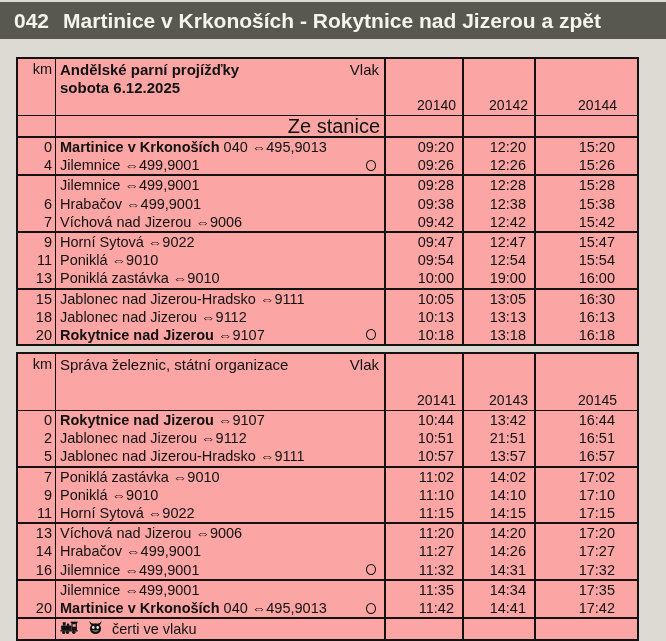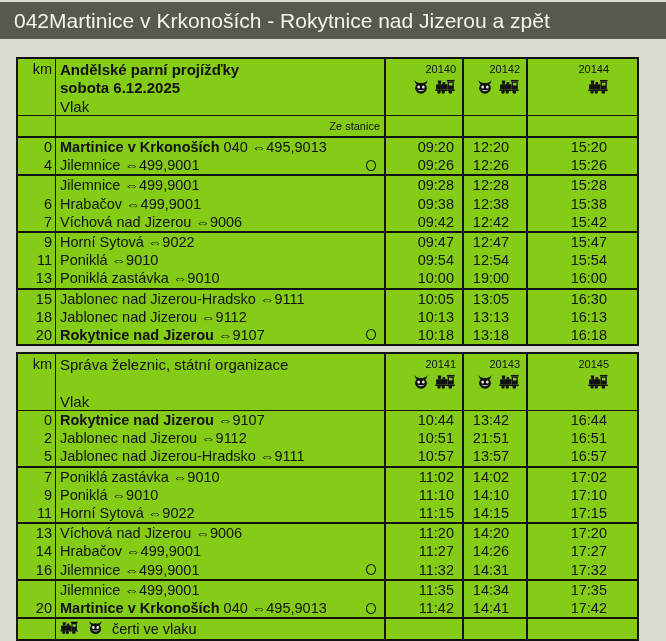--- a/index.html
+++ b/index.html
@@ -1,45 +1,45 @@
 <!DOCTYPE html>
 <html><head>
 <meta charset="utf-8">
 <style>
   html,body{margin:0;padding:0;}
   .page{position:relative;width:666px;height:641px;background:#dcdad2;overflow:hidden;
         font-family:"Liberation Sans",sans-serif;color:#121212;}
   .title-bar{position:absolute;top:2px;left:0;width:100%;height:37px;background:#59584e;
         color:#f4f3ec;display:flex;align-items:center;box-sizing:border-box;padding-left:14px;
-        font-weight:normal;font-size:21px;}
-  .title-bar .route{}
+        font-weight:bold;font-size:21px;}
+  .title-bar .route{margin-left:14px;}
   .tables{position:absolute;top:57px;left:16px;}
-  .tt{width:623px;box-sizing:border-box;border:2.5px solid #121212;background:#84cc16;}
+  .tt{width:623px;box-sizing:border-box;border:2.5px solid #121212;background:#fca5a5;}
   .tt2{margin-top:6px;border-bottom-width:4px;}
   .row{display:flex;}
   .cell{box-sizing:border-box;overflow:hidden;white-space:nowrap;}
   .c-km{width:38px;border-right:1px solid #121212;}
   .c-name{width:330px;border-right:2px solid #121212;display:flex;align-items:center;padding-left:4px;}
   .c-t{text-align:right;padding-right:8px;}
   .c-t1{width:78px;border-right:2px solid #121212;}
-  .c-t2{width:64px;border-right:2px solid #121212;text-align:center;}
+  .c-t2{width:72px;border-right:2px solid #121212;}
   .c-t3{width:87px;padding-left:32px;}
   
   .header-row{height:56px;border-bottom:1.5px solid #121212;}
   .header-row .c-km{font-size:14.5px;text-align:right;padding:2px 3px 0 0;}
-  .header-row .c-name{align-items:flex-start;justify-content:space-between;padding:2px 5px 0 4px;flex-direction:column;}
+  .header-row .c-name{align-items:flex-start;justify-content:space-between;padding:2px 5px 0 4px;}
   .title-lines{line-height:18px;font-size:15px;}
   .tt1 .title-lines{font-weight:bold;}
   .vlak{font-size:15px;padding-top:0px;}
   .header-train{display:flex;flex-direction:column;align-items:flex-end;padding:1px 6px 0 0;}
-  .train-no{font-size:11px;line-height:18px;}
+  .train-no{font-size:14px;line-height:18px;margin-top:36px;}
   .train-icons{display:flex;gap:6px;align-items:center;margin-top:1px;}
   .train-icons svg{display:block;}
   
-  .ze-row{height:20px;border-bottom:2px solid #121212;font-size:11px;line-height:19px;}
+  .ze-row{height:20px;border-bottom:2px solid #121212;font-size:20px;line-height:19px;}
   .ze-row .c-name{justify-content:flex-end;padding-right:4px;}
   
   .data-row{height:18.2px;font-size:14.5px;line-height:18.2px;}
   .data-row.group-end{border-bottom:2px solid #121212;}
   .km-val{text-align:right;padding-right:3px;}
   .st-name.b{font-weight:bold;text-align:right;}
   .st-suffix{white-space:pre;}
   .note-circle{width:8px;height:9px;border:1.5px solid #121212;border-radius:50%;
         margin-left:auto;margin-right:8px;flex:0 0 auto;}
   

